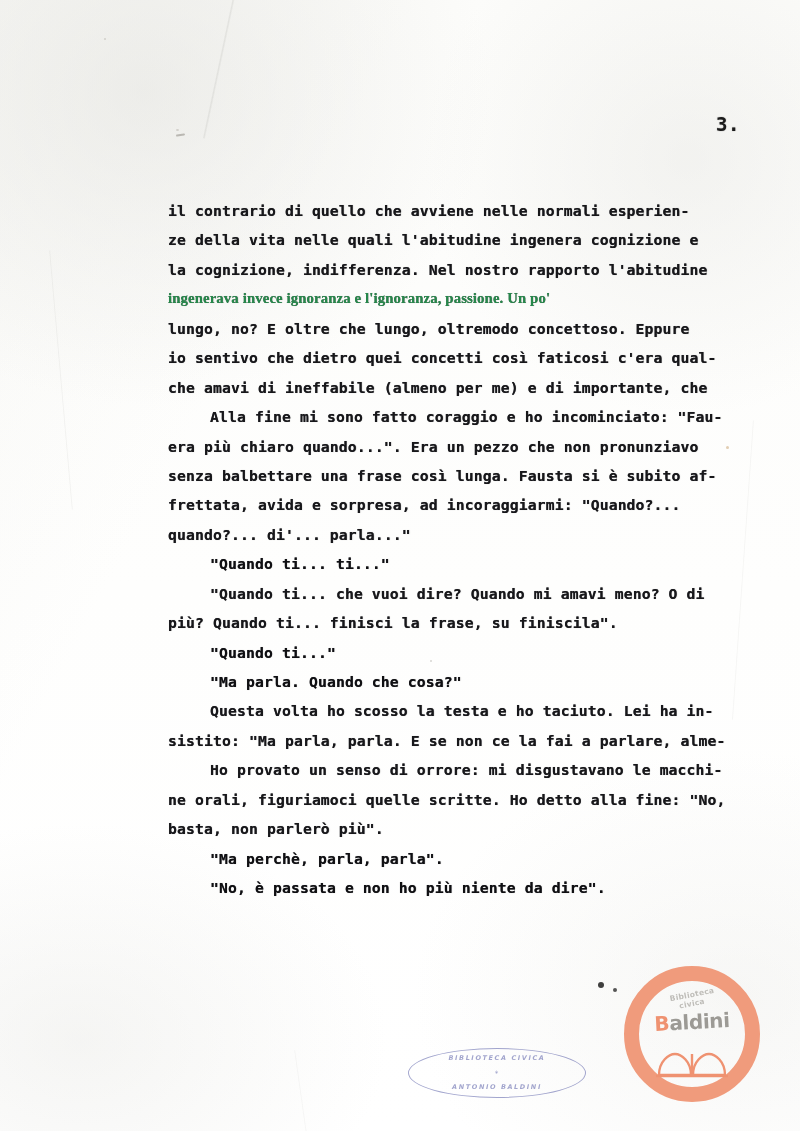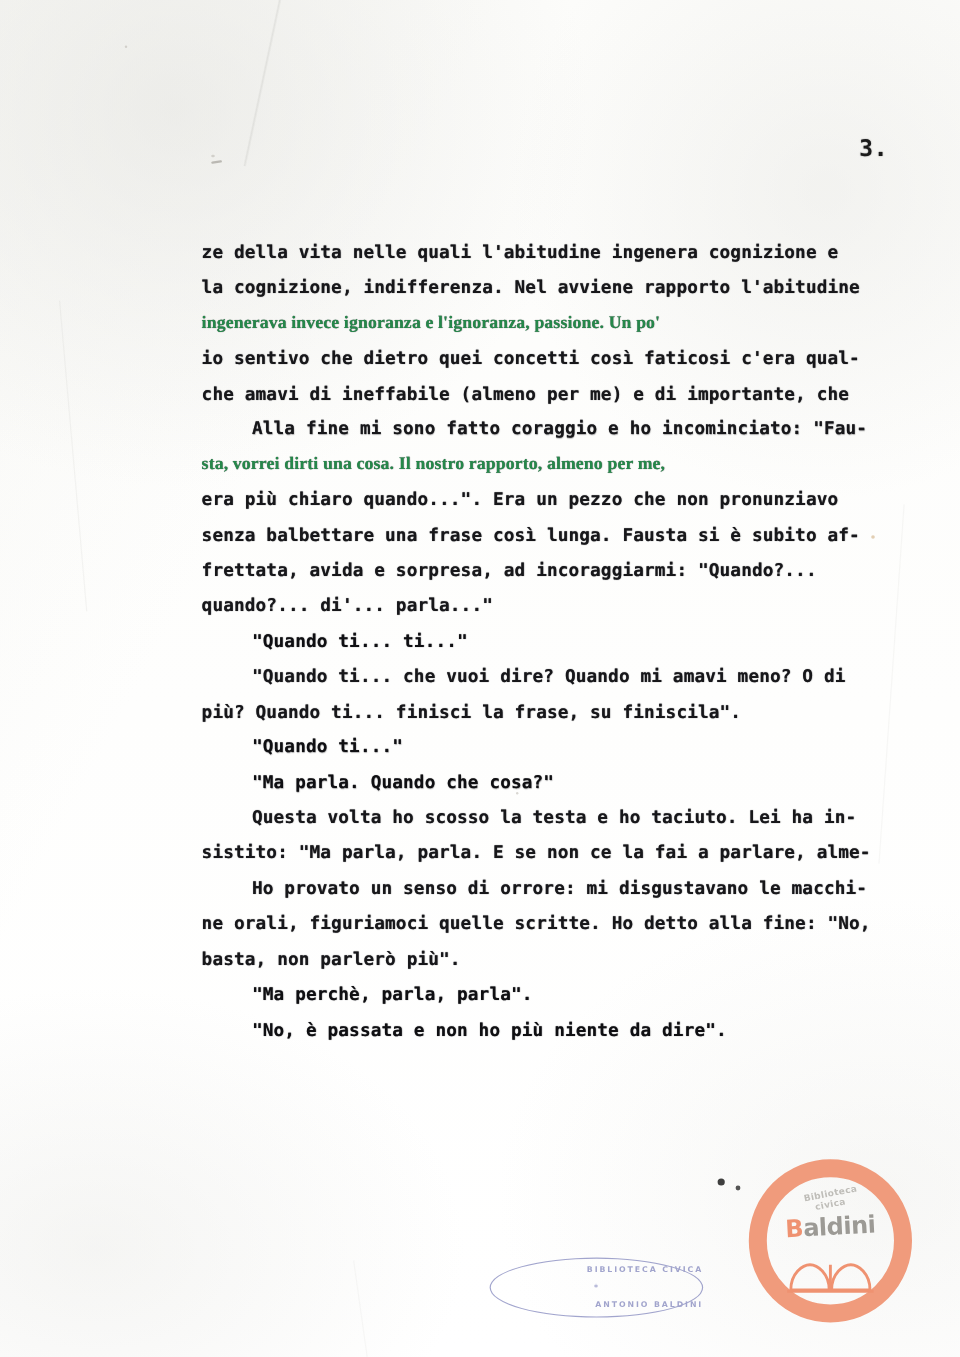--- a/index.html
+++ b/index.html
@@ -164,27 +164,28 @@
     position: absolute;
     inset: 0;
     border: 1.6px solid #6a6fb0;
     border-radius: 50%;
     box-sizing: border-box;
   }
   #ink-stamp .stamp-top,
   #ink-stamp .stamp-bottom {
     position: absolute;
     left: 0; right: 0;
-    text-align: right;
+    text-align: center;
     font-family: "DejaVu Sans", "Liberation Sans", sans-serif;
     font-size: 6.5px;
     font-weight: 700;
     letter-spacing: 1.6px;
     color: #6a6fb0;
     filter: blur(0.45px);
+    font-style: italic;
   }
   #ink-stamp .stamp-top { top: 6px; }
   #ink-stamp .stamp-bottom { bottom: 7px; }
   #ink-stamp .stamp-center {
     position: absolute;
     left: 0; right: 0;
     top: 21px;
     text-align: center;
     font-family: "DejaVu Sans", "Liberation Sans", sans-serif;
     font-size: 5.5px;
@@ -209,27 +210,28 @@
   <div class="speck" style="left:613px; top:988px; width:4px; height:4px; background:#2b2b2b; opacity:.8;"></div>
   <div class="speck" style="left:598px; top:982px; width:6px; height:6px; background:#1d1d1d; opacity:.85;"></div>
   <div class="speck" style="left:726px; top:446px; width:3px; height:3px; background:#c8a06a; opacity:.5;"></div>
   <div class="speck" style="left:430px; top:660px; width:2px; height:2px;"></div>
 
   <div id="pencil-mark"></div>
 
   <div id="page-number">3.</div>
 
   <div id="typescript-body">
+      <div class="typed-line">il contrario di quello che avviene nelle normali esperien-</div>
       <div class="typed-line">ze della vita nelle quali l'abitudine ingenera cognizione e</div>
-      <div class="typed-line">la cognizione, indifferenza. Nel avviene rapporto l'abitudine</div>
+      <div class="typed-line">la cognizione, indifferenza. Nel nostro rapporto l'abitudine</div>
       <div class="typed-line ink-light">ingenerava invece ignoranza e l'ignoranza, passione. Un po'</div>
+      <div class="typed-line">lungo, no? E oltre che lungo, oltremodo concettoso. Eppure</div>
       <div class="typed-line">io sentivo che dietro quei concetti così faticosi c'era qual-</div>
       <div class="typed-line">che amavi di ineffabile (almeno per me) e di importante, che</div>
       <div class="typed-line indent">Alla fine mi sono fatto coraggio e ho incominciato: "Fau-</div>
-      <div class="typed-line ink-light">sta, vorrei dirti una cosa. Il nostro rapporto, almeno per me,</div>
       <div class="typed-line">era più chiaro quando...". Era un pezzo che non pronunziavo</div>
       <div class="typed-line">senza balbettare una frase così lunga. Fausta si è subito af-</div>
       <div class="typed-line">frettata, avida e sorpresa, ad incoraggiarmi: "Quando?...</div>
       <div class="typed-line">quando?... di'... parla..."</div>
       <div class="typed-line indent ink-heavy">"Quando ti... ti..."</div>
       <div class="typed-line indent">"Quando ti... che vuoi dire? Quando mi amavi meno? O di</div>
       <div class="typed-line">più? Quando ti... finisci la frase, su finiscila".</div>
       <div class="typed-line indent ink-heavy">"Quando ti..."</div>
       <div class="typed-line indent ink-heavy">"Ma parla. Quando che cosa?"</div>
       <div class="typed-line indent">Questa volta ho scosso la testa e ho taciuto. Lei ha in-</div>

